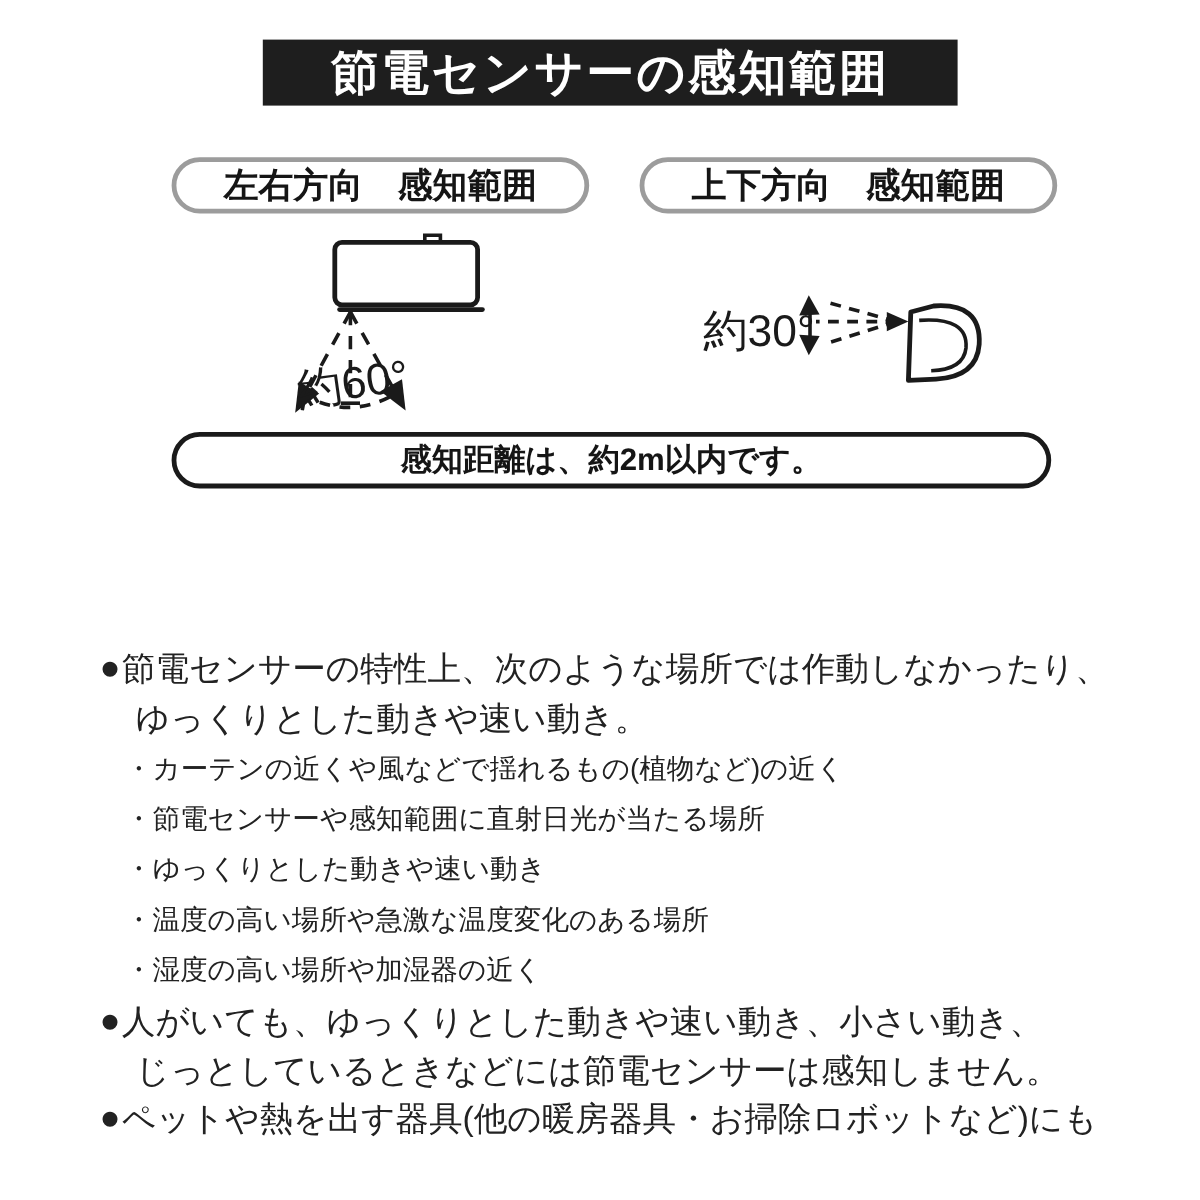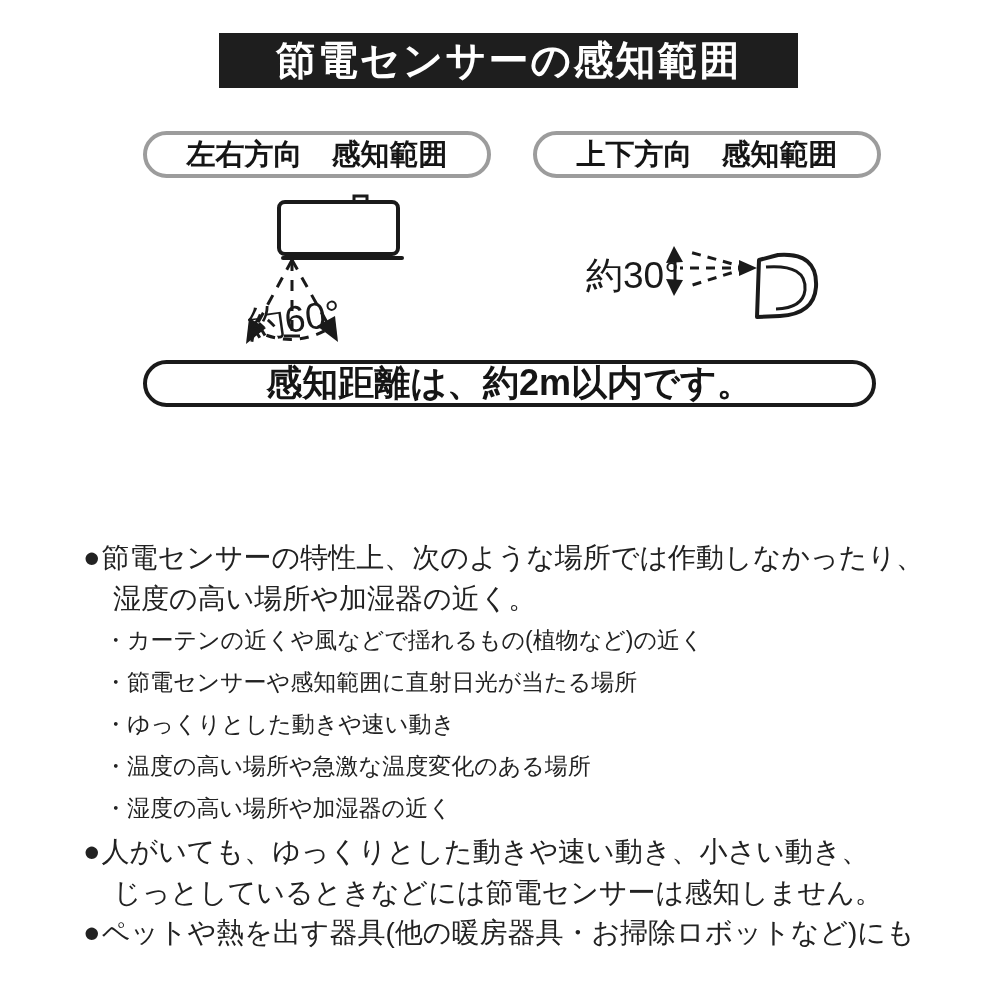--- a/index.html
+++ b/index.html
@@ -17,21 +17,21 @@
   .pill{
     position:absolute;box-sizing:border-box;background:#ffffff;
     border:4px solid #9c9c9c;border-radius:27px;
     display:flex;align-items:center;justify-content:center;
     font-size:29px;font-weight:bold;color:#151515;
   }
   .pill.left{left:143px;top:131px;width:348px;height:47px;}
   .pill.right{left:533px;top:131px;width:348px;height:47px;}
   .pill.distance{
     left:143px;top:360px;width:733px;height:47px;
-    border-color:#1a1a1a;border-radius:26px;font-size:36px;
+    border-color:#1a1a1a;border-radius:26px;font-size:26px;
   }
   .diagram{position:absolute;left:130px;top:185px;width:770px;height:175px;}
   .note-line{
     position:absolute;display:flex;align-items:flex-start;
     white-space:nowrap;color:#222222;
   }
   .note-line.main{font-size:28px;line-height:33px;}
   .note-line.sub{font-size:23px;line-height:28px;}
   .bullet-main{font-size:29px;line-height:33px;margin-right:1px;}
   .bullet-sub{font-size:23px;line-height:28px;margin-right:0px;}
@@ -90,21 +90,21 @@
   <div class="pill distance">
     <span>感知距離は、約2m以内です。</span>
   </div>
 
 
   <div class="note-line main" style="left:83px;top:541px;">
     <span class="bullet-main">●</span>
     <span>節電センサーの特性上、次のような場所では作動しなかったり、</span>
   </div>
   <div class="note-line main" style="left:113px;top:582px;">
-    <span>湿度の高い場所や加湿器の近く。</span>
+    <span>ゆっくりとした動きや速い動き。</span>
   </div>
 
   <div class="note-line sub" style="left:104px;top:626px;">
     <span class="bullet-sub">・</span>
     <span>カーテンの近くや風などで揺れるもの(植物など)の近く</span>
   </div>
   <div class="note-line sub" style="left:104px;top:668px;">
     <span class="bullet-sub">・</span>
     <span>節電センサーや感知範囲に直射日光が当たる場所</span>
   </div>

